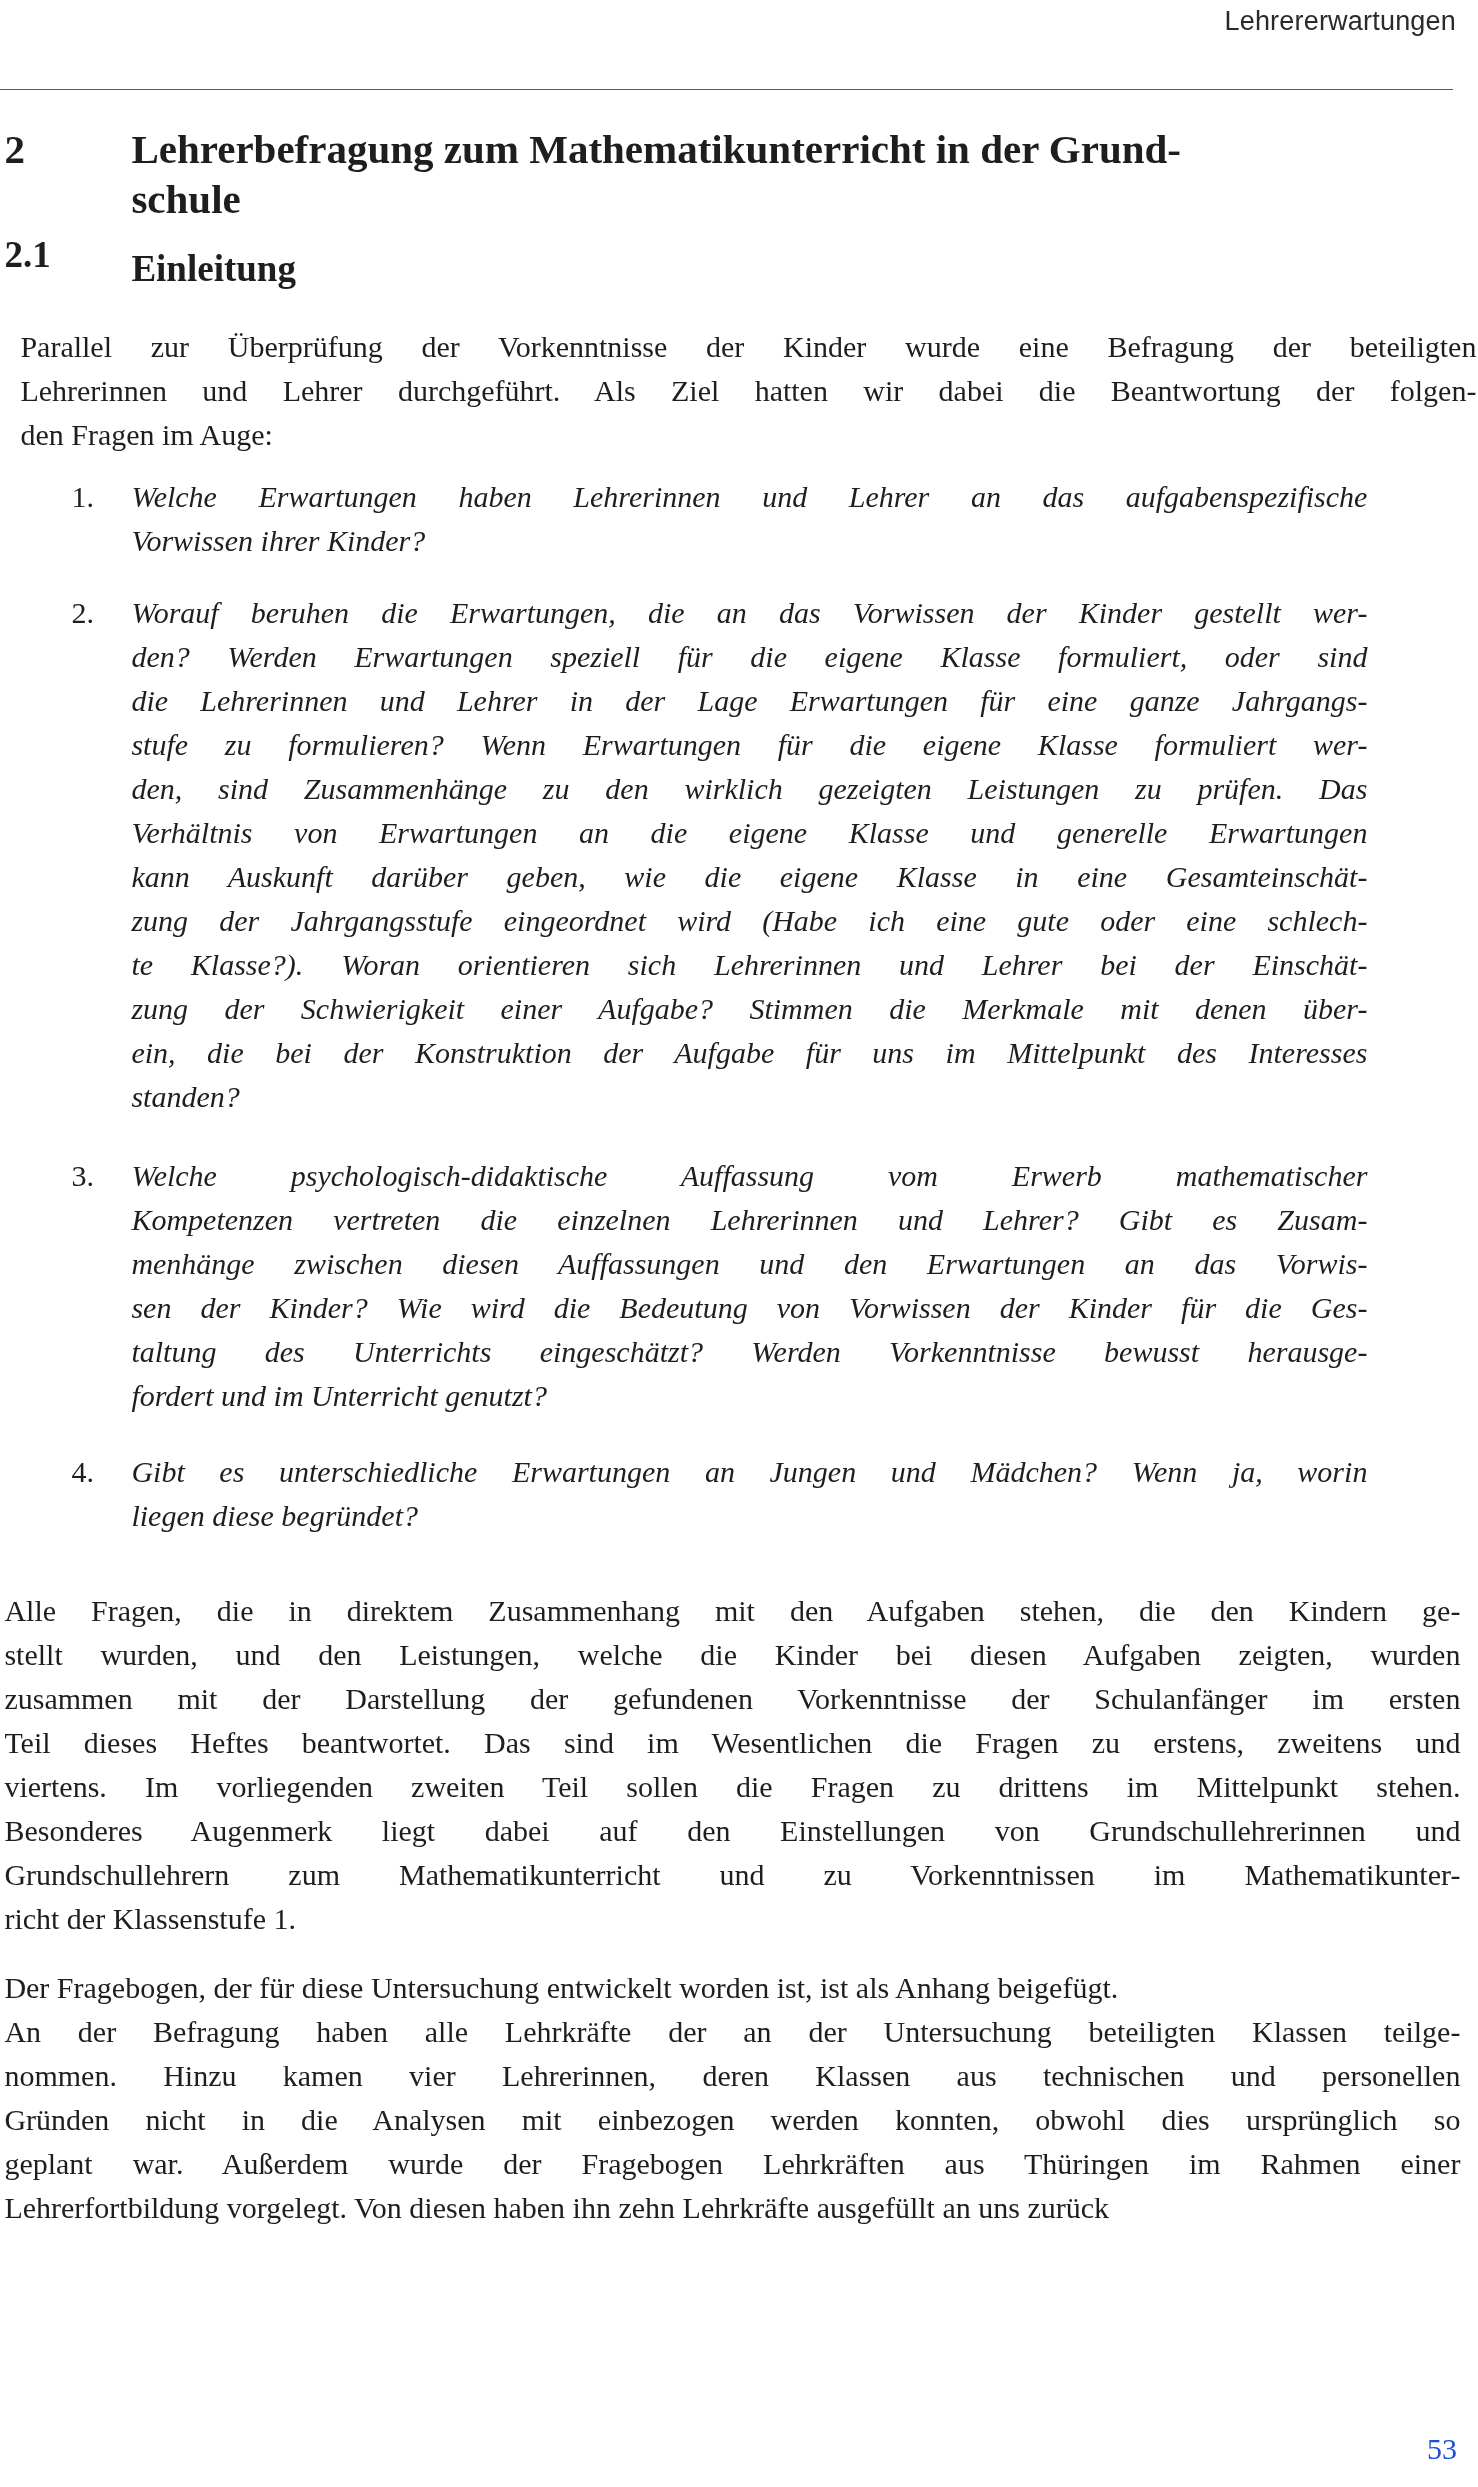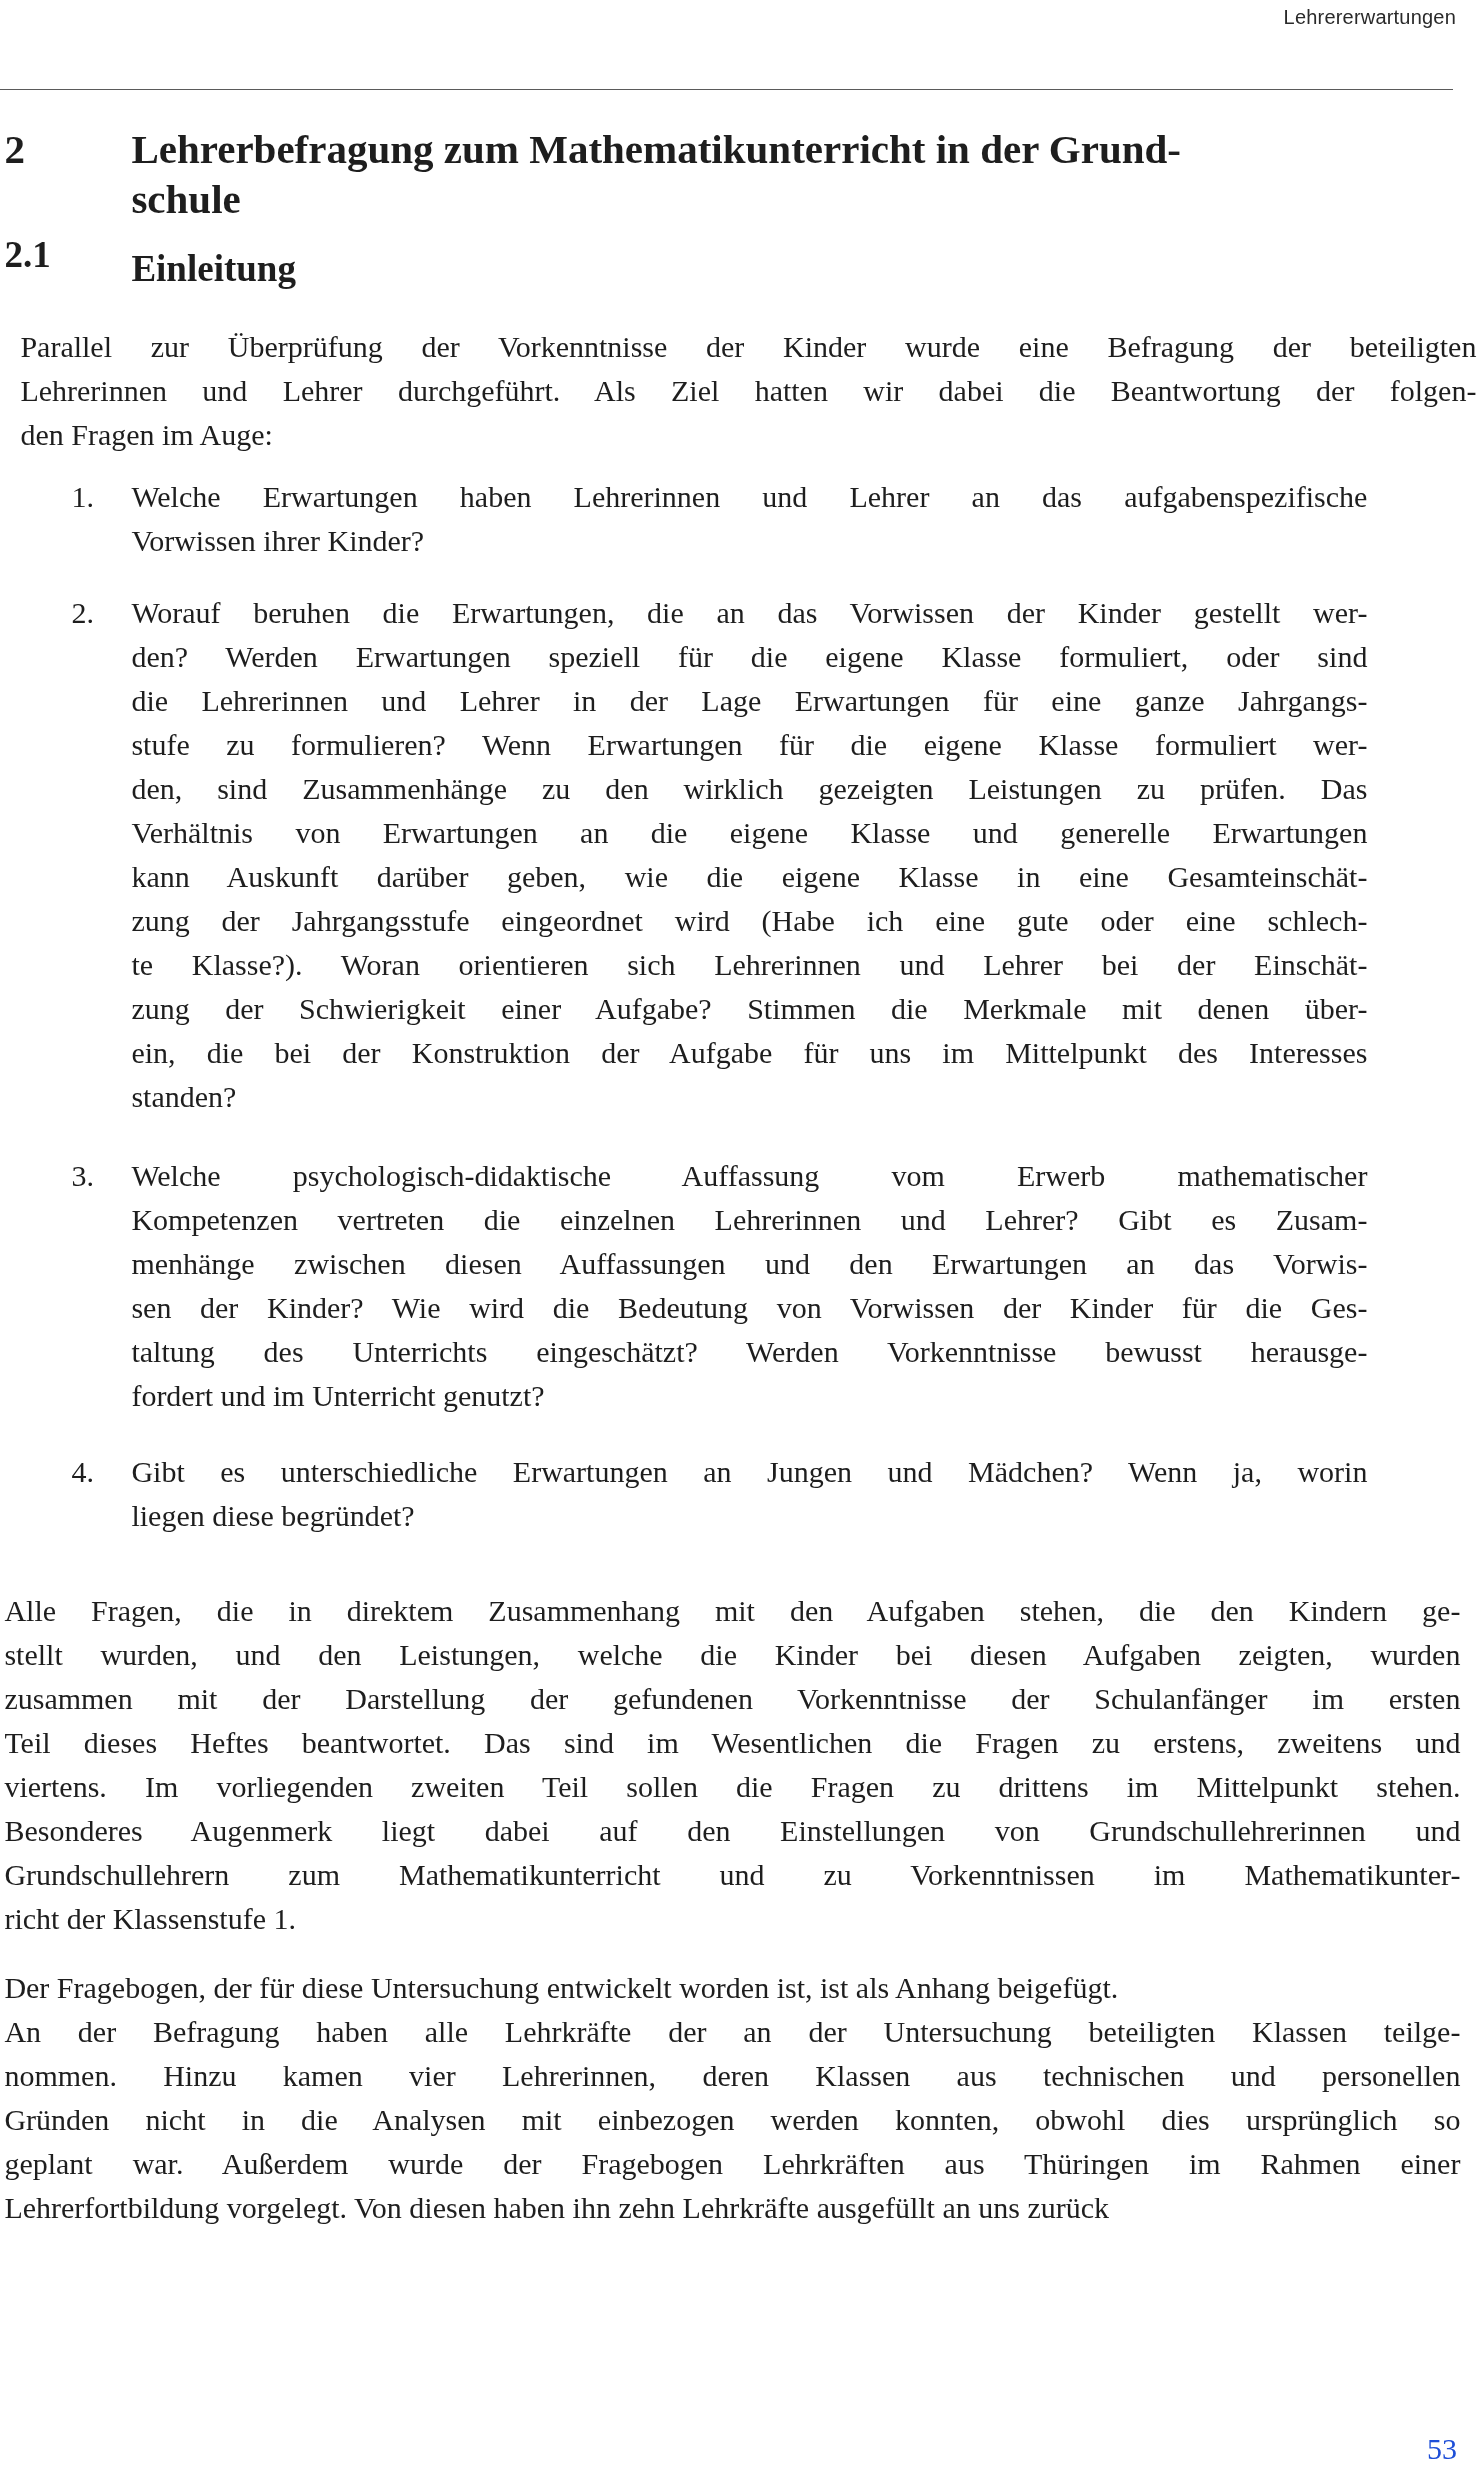--- a/index.html
+++ b/index.html
@@ -4,21 +4,21 @@
 <style>
   html, body { margin: 0; padding: 0; background: #ffffff; }
   body {
     width: 1478px; height: 2487px; position: relative; overflow: hidden;
     color: #1e1e1e;
     font-family: "Liberation Serif", "DejaVu Serif", serif;
   }
   .running-header {
     position: absolute; right: 22px; top: 6px;
     font-family: "Liberation Sans", "DejaVu Sans", sans-serif;
-    font-size: 20px; color: #2a2a2a; letter-spacing: 0.2px;
+    font-size: 27px; color: #2a2a2a; letter-spacing: 0.2px;
   }
   .header-rule {
     position: absolute; left: 0; top: 89px; width: 1453px; height: 0;
     border-top: 1.5px solid #5a5a5a;
   }
   .h1 {
     position: absolute; left: 4.4px; top: 124px; width: 1449px;
     font-weight: bold; font-size: 41px; line-height: 50px;
   }
   .h1 .num { position: absolute; left: 0; top: 0; }
@@ -32,21 +32,21 @@
   .h2 .txt { position: absolute; left: 127px; top: 14px; white-space: nowrap; }
 
   .para { position: absolute; left: 4.4px; width: 1456px; font-size: 30px; line-height: 44px; }
   .para .line { display: block; white-space: nowrap; text-align: justify; text-align-last: justify; height: 44px; }
   .para .line.last { text-align-last: left; }
 
   .qlist { position: absolute; left: 4.4px; width: 1449px; margin: 0; padding: 0; list-style: none; font-size: 30px; line-height: 44px; }
   .qitem { position: absolute; left: 0; width: 1449px; }
   .qitem .qnum { position: absolute; left: 67px; top: 0; }
   .qitem .qbody { position: absolute; left: 127px; top: 0; width: 1236px; }
-  .qitem .line { display: block; white-space: nowrap; text-align: justify; text-align-last: justify; height: 44px; }
+  .qitem .line { display: block; white-space: nowrap; text-align: justify; text-align-last: justify; height: 44px; font-style: italic; }
   .qitem .line.last { text-align-last: left; }
 
   .page-number {
     position: absolute; right: 21px; top: 2432px;
     font-size: 30px; color: #1d4ed8;
   }
 </style>
 </head>
 <body>
 

